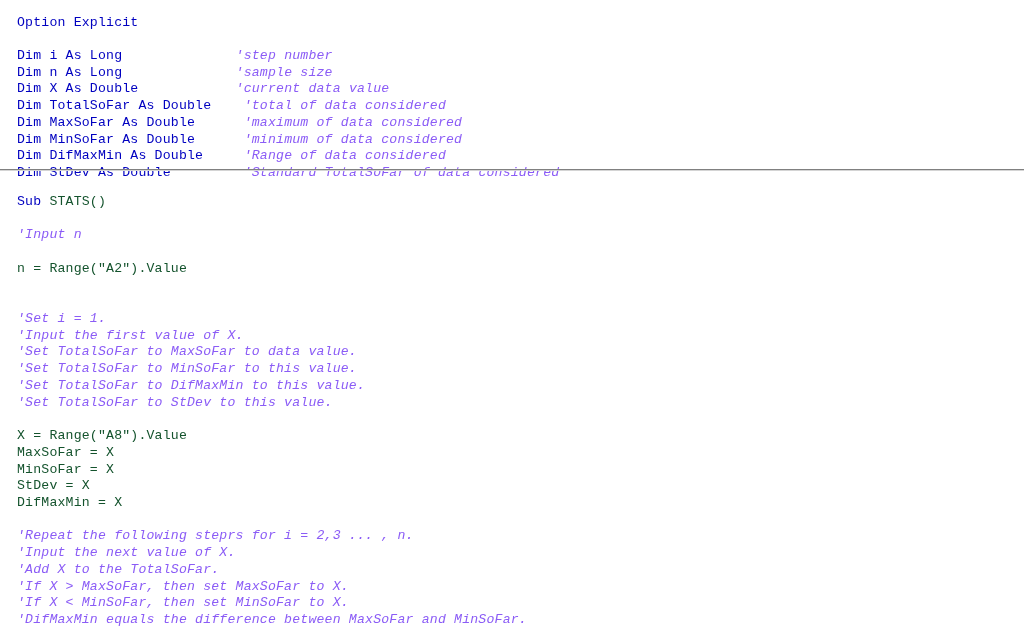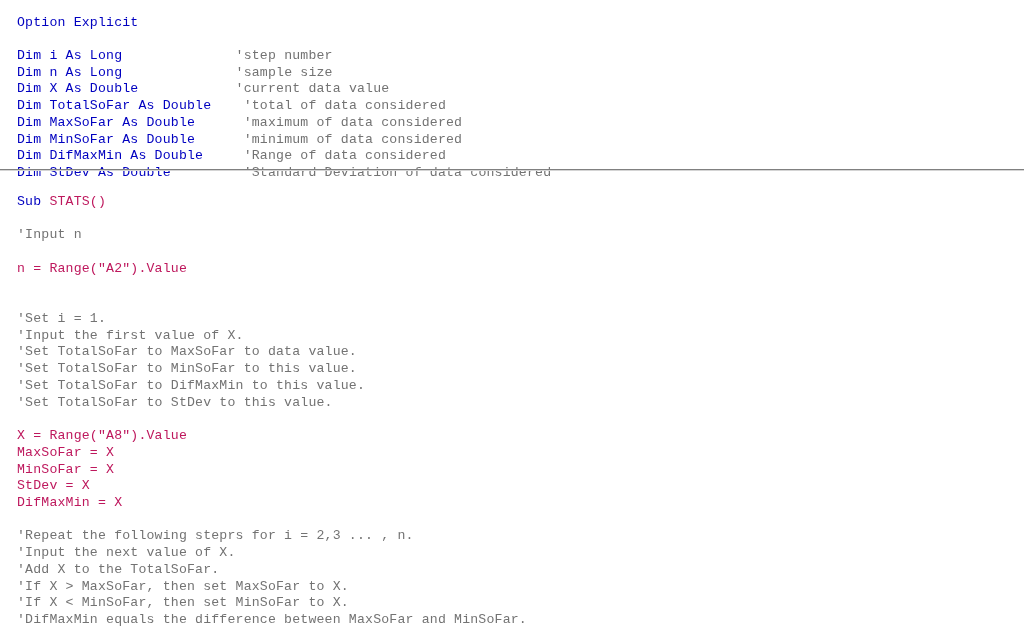--- a/index.html
+++ b/index.html
@@ -43,22 +43,22 @@
     color: #000000;
     letter-spacing: 0.18px;
   }
 
   .code-line.blank {
     color: transparent;
   }
 
   
   .kw   { color: #0000C0; }   
-  .cmt  { color: #737373; }   
-  .plain{ color: #be185d; }
+  .cmt  { color: #8b5cf6; font-style: italic; }   
+  .plain{ color: #14532d; }
 
   
   .divider {
     position: absolute;
     left: 0;
     width: 1024px;
     height: 0;
     border-top: 1px solid #808080;
     border-bottom: 1px solid #d4d4d4;
   }
@@ -71,21 +71,21 @@
   <div class="code-pane" id="declarations-pane" style="top: 2.56px;">
       <div class="code-line"><span class="kw">Option Explicit</span></div>
       <div class="code-line blank">&nbsp;</div>
       <div class="code-line"><span class="kw">Dim</span><span class="kw"> i As Long</span><span class="plain">              </span><span class="cmt">'step number</span></div>
       <div class="code-line"><span class="kw">Dim</span><span class="kw"> n As Long</span><span class="plain">              </span><span class="cmt">'sample size</span></div>
       <div class="code-line"><span class="kw">Dim</span><span class="kw"> X As Double</span><span class="plain">            </span><span class="cmt">'current data value</span></div>
       <div class="code-line"><span class="kw">Dim</span><span class="kw"> TotalSoFar As Double</span><span class="plain">    </span><span class="cmt">'total of data considered</span></div>
       <div class="code-line"><span class="kw">Dim</span><span class="kw"> MaxSoFar As Double</span><span class="plain">      </span><span class="cmt">'maximum of data considered</span></div>
       <div class="code-line"><span class="kw">Dim</span><span class="kw"> MinSoFar As Double</span><span class="plain">      </span><span class="cmt">'minimum of data considered</span></div>
       <div class="code-line"><span class="kw">Dim</span><span class="kw"> DifMaxMin As Double</span><span class="plain">     </span><span class="cmt">'Range of data considered</span></div>
-      <div class="code-line"><span class="kw">Dim</span><span class="kw"> StDev As Double</span><span class="plain">         </span><span class="cmt">'Standard Deviation of data considered</span></div>
+      <div class="code-line"><span class="kw">Dim</span><span class="kw"> StDev As Double</span><span class="plain">         </span><span class="cmt">'Standard TotalSoFar of data considered</span></div>
     </div>
 
   <div class="divider" id="section-divider" style="top: 169px;"></div>
 
   <div class="code-pane" id="procedure-pane" style="top: 182px;">
       <div class="code-line"><span class="kw">Sub</span><span class="plain"> STATS()</span></div>
       <div class="code-line blank">&nbsp;</div>
       <div class="code-line"><span class="cmt">'Input n</span></div>
       <div class="code-line blank">&nbsp;</div>
       <div class="code-line"><span class="plain">n = Range("A2").Value</span></div>

